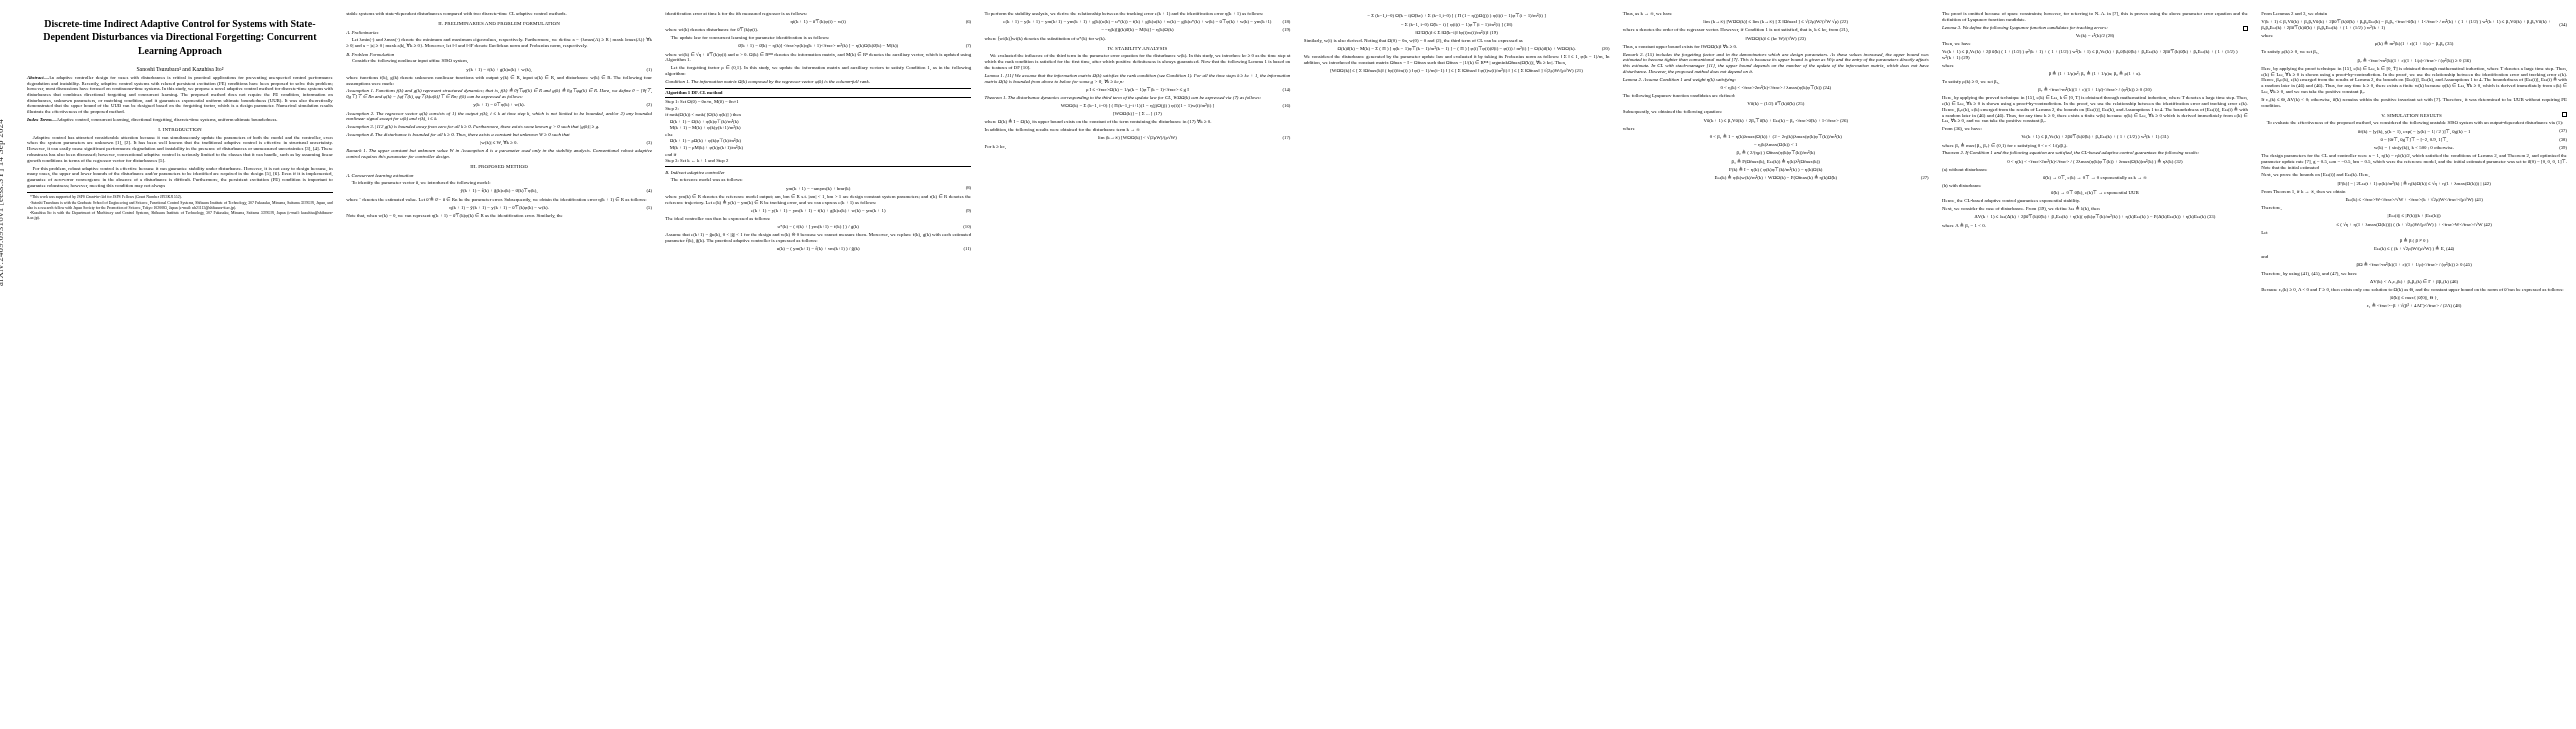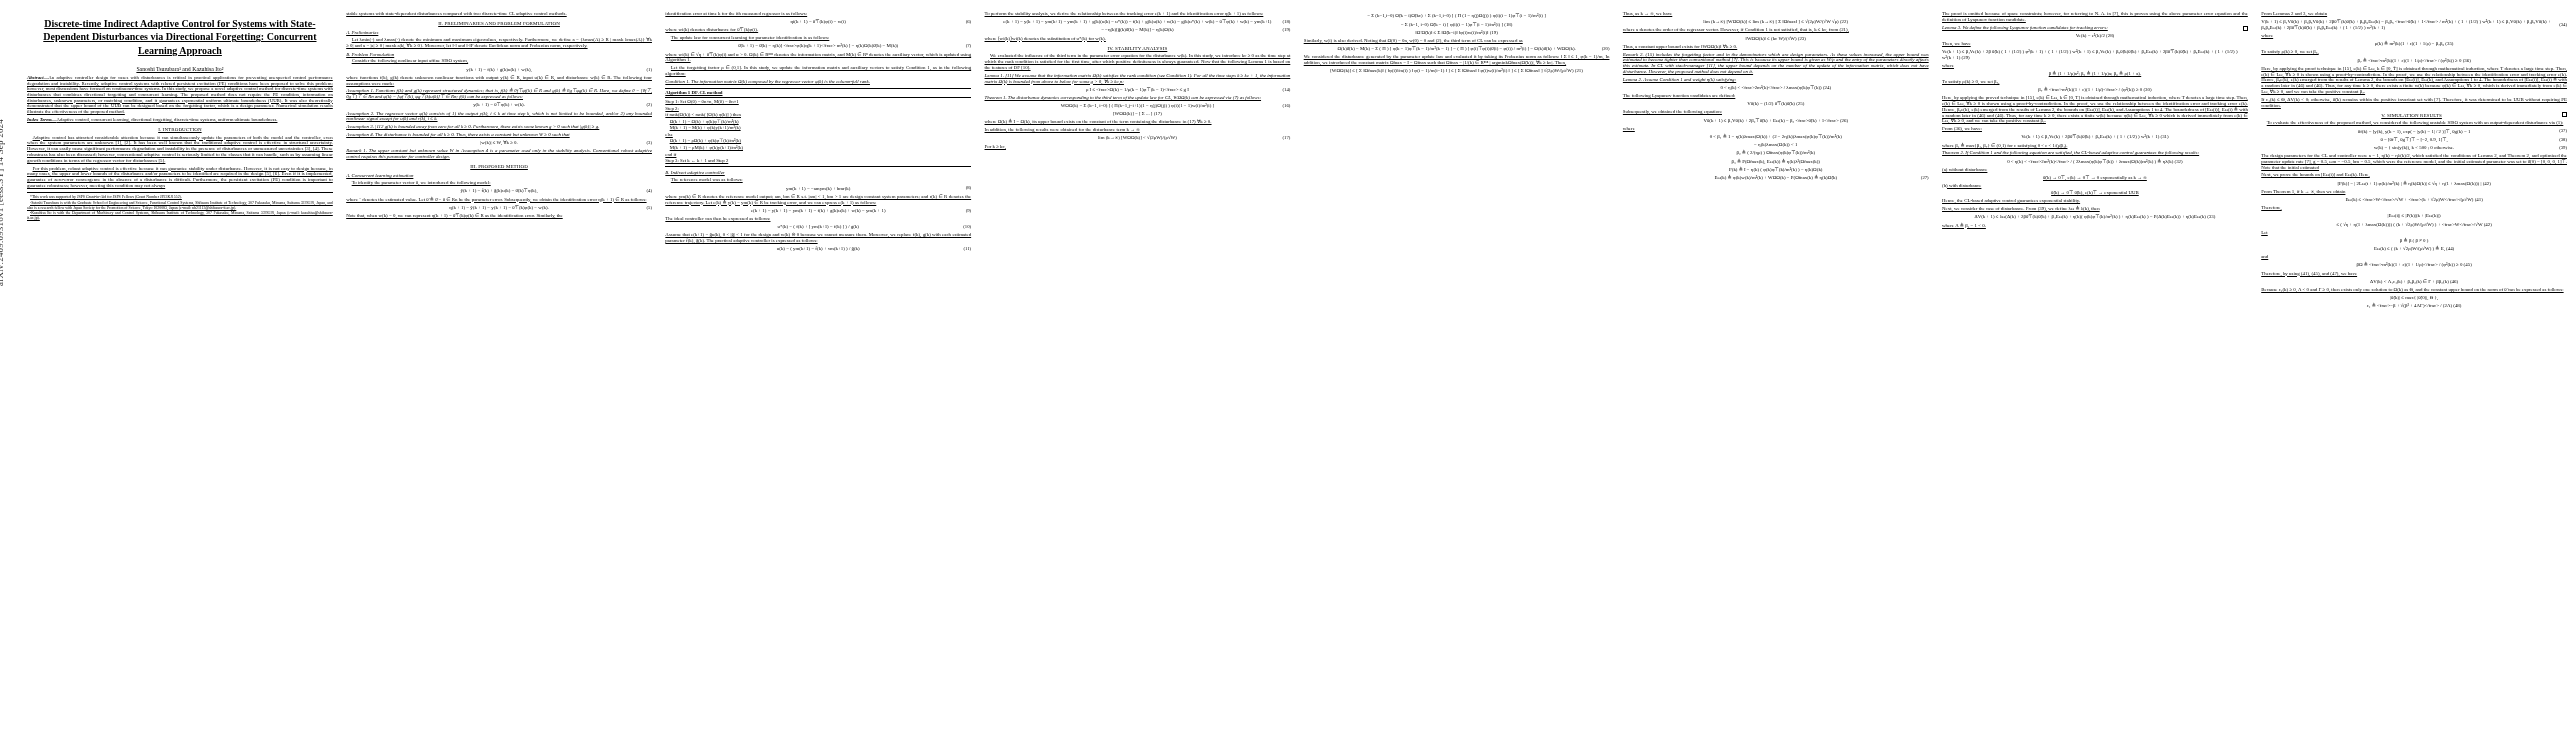--- a/index.html
+++ b/index.html
@@ -8,21 +8,21 @@
 
   
   .arxiv-stamp{
     position:absolute;left:-4.9px;top:286px;width:279px;
     transform:rotate(-90deg);transform-origin:left top;
     font-family:"Liberation Serif",serif;font-size:9px;color:#333;letter-spacing:0.2px;
     white-space:nowrap;
   }
 
   .cols{position:absolute;left:27px;top:11px;width:2540px;height:711px;
-        display:grid;grid-template-columns:repeat(8,1fr);column-gap:13.4px;text-decoration:underline;}
+        display:grid;grid-template-columns:repeat(8,1fr);column-gap:13.4px;}
   .col{font-size:4.9px;line-height:1.18;text-align:justify;}
   .col.first{padding-top:0;}
 
   .title{
     text-align:center;font-weight:bold;font-size:10px;line-height:1.34;
     margin:6px 1.2px 8.5px 1.2px;
   }
   .authors{text-align:center;font-size:5.8px;margin-bottom:2.4px;}
 
   h4.sec{font-size:5px;text-align:center;font-variant:small-caps;font-weight:normal;margin:4.3px 0 1.8px 0;letter-spacing:0.1px;}

